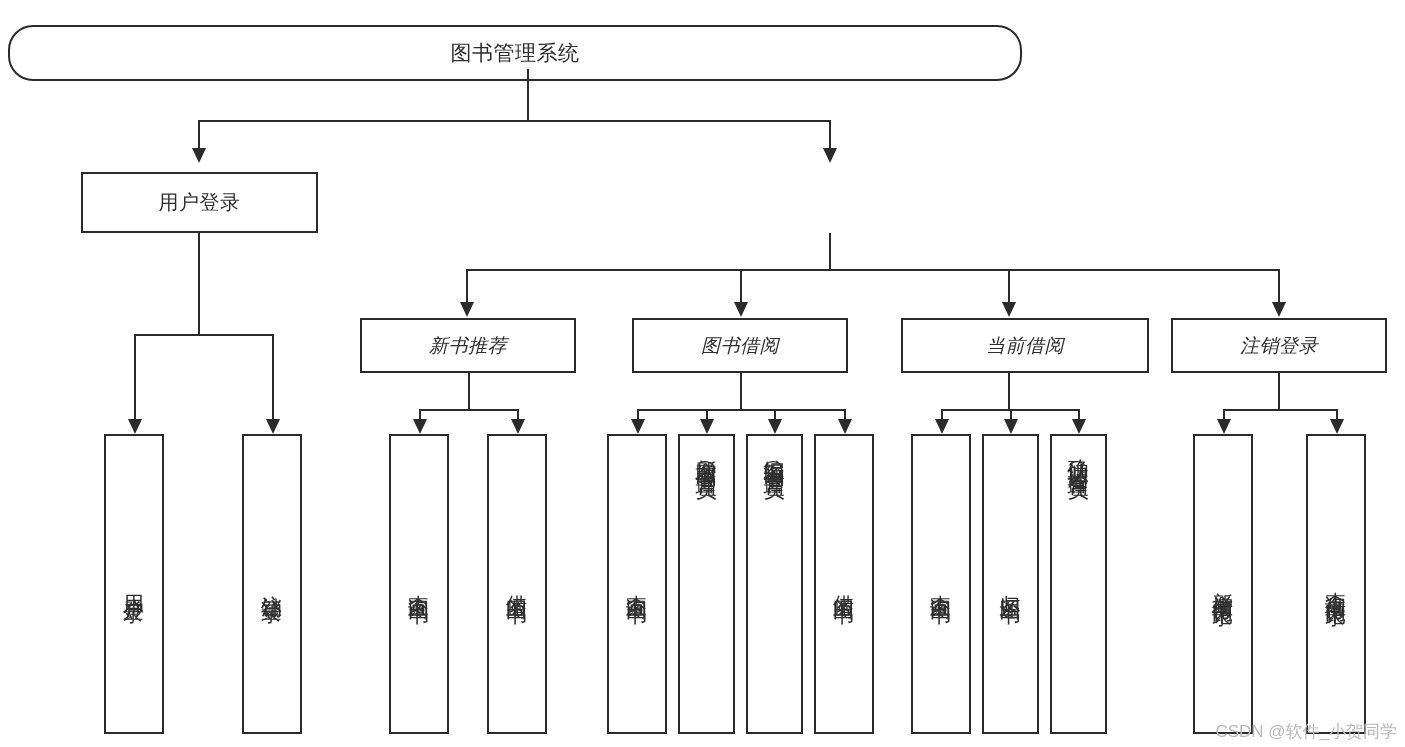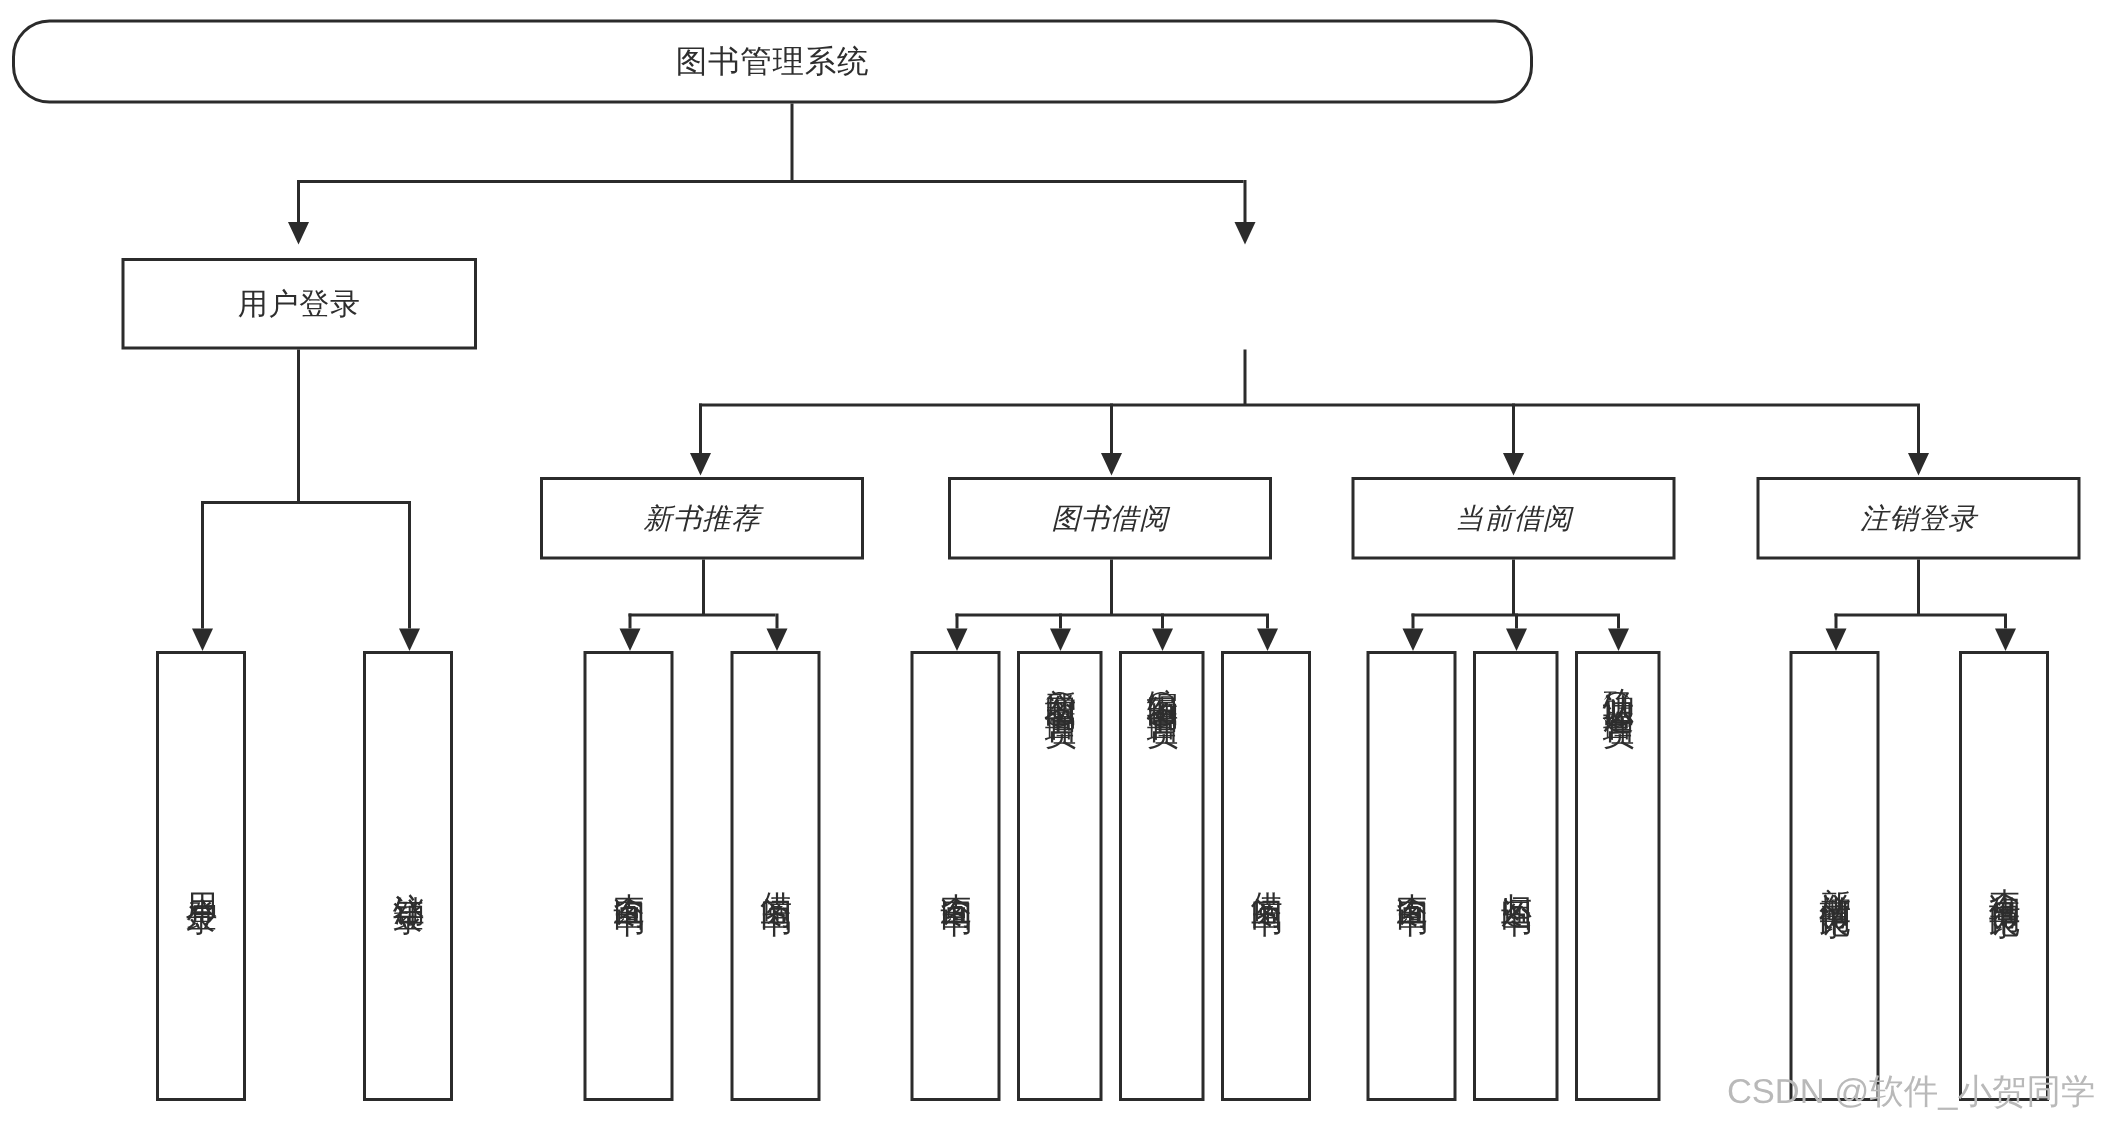--- a/index.html
+++ b/index.html
@@ -80,32 +80,32 @@
     height: 0;
     border-left: 7px solid transparent;
     border-right: 7px solid transparent;
     border-top: 15px solid #2b2b2b;
   }
   
   #watermark {
     position: absolute;
     right: 8px;
     bottom: 4px;
-    font-size: 23px;
+    font-size: 17px;
     color: #b9b9b9;
     white-space: nowrap;
     user-select: none;
   }
 </style>
 </head>
 <body>
 
 <div id="canvas">
 
-  <div class="node root" style="left:8px; top:13px; width:1014px; height:56px;border-radius:25px;">
+  <div class="node root" style="left:8px; top:25px; width:1014px; height:56px;border-radius:25px;">
     <span>图书管理系统</span>
   </div>
 
   <div class="vline" style="left:527px; top:69px; height:52px;"></div>
   <div class="hline" style="left:198px; top:120px; width:631px;"></div>
   <div class="vline" style="left:198px; top:120px; height:28px;"></div>
   <div class="arrow" style="left:192px; top:148px;"></div>
   <div class="vline" style="left:829px; top:120px; height:28px;"></div>
   <div class="arrow" style="left:823px; top:148px;"></div>
 
@@ -130,21 +130,21 @@
   <div class="arrow" style="left:1002px; top:302px;"></div>
   <div class="vline" style="left:1278px; top:269px; height:33px;"></div>
   <div class="arrow" style="left:1272px; top:302px;"></div>
 
   <div class="node lvl3" style="left:360px; top:318px; width:216px; height:55px;">
     <span>新书推荐</span>
   </div>
   <div class="node lvl3" style="left:632px; top:318px; width:216px; height:55px;">
     <span>图书借阅</span>
   </div>
-  <div class="node lvl3" style="left:901px; top:318px; width:216px; height:55px;">
+  <div class="node lvl3" style="left:901px; top:318px; width:248px; height:55px;">
     <span>当前借阅</span>
   </div>
   <div class="node lvl3" style="left:1171px; top:318px; width:216px; height:55px;">
     <span>注销登录</span>
   </div>
 
   <div class="vline" style="left:468px; top:373px; height:37px;"></div>
   <div class="hline" style="left:419px; top:409px; width:98px;"></div>
   <div class="vline" style="left:419px; top:409px; height:10px;"></div>
   <div class="arrow" style="left:413px; top:419px;"></div>

